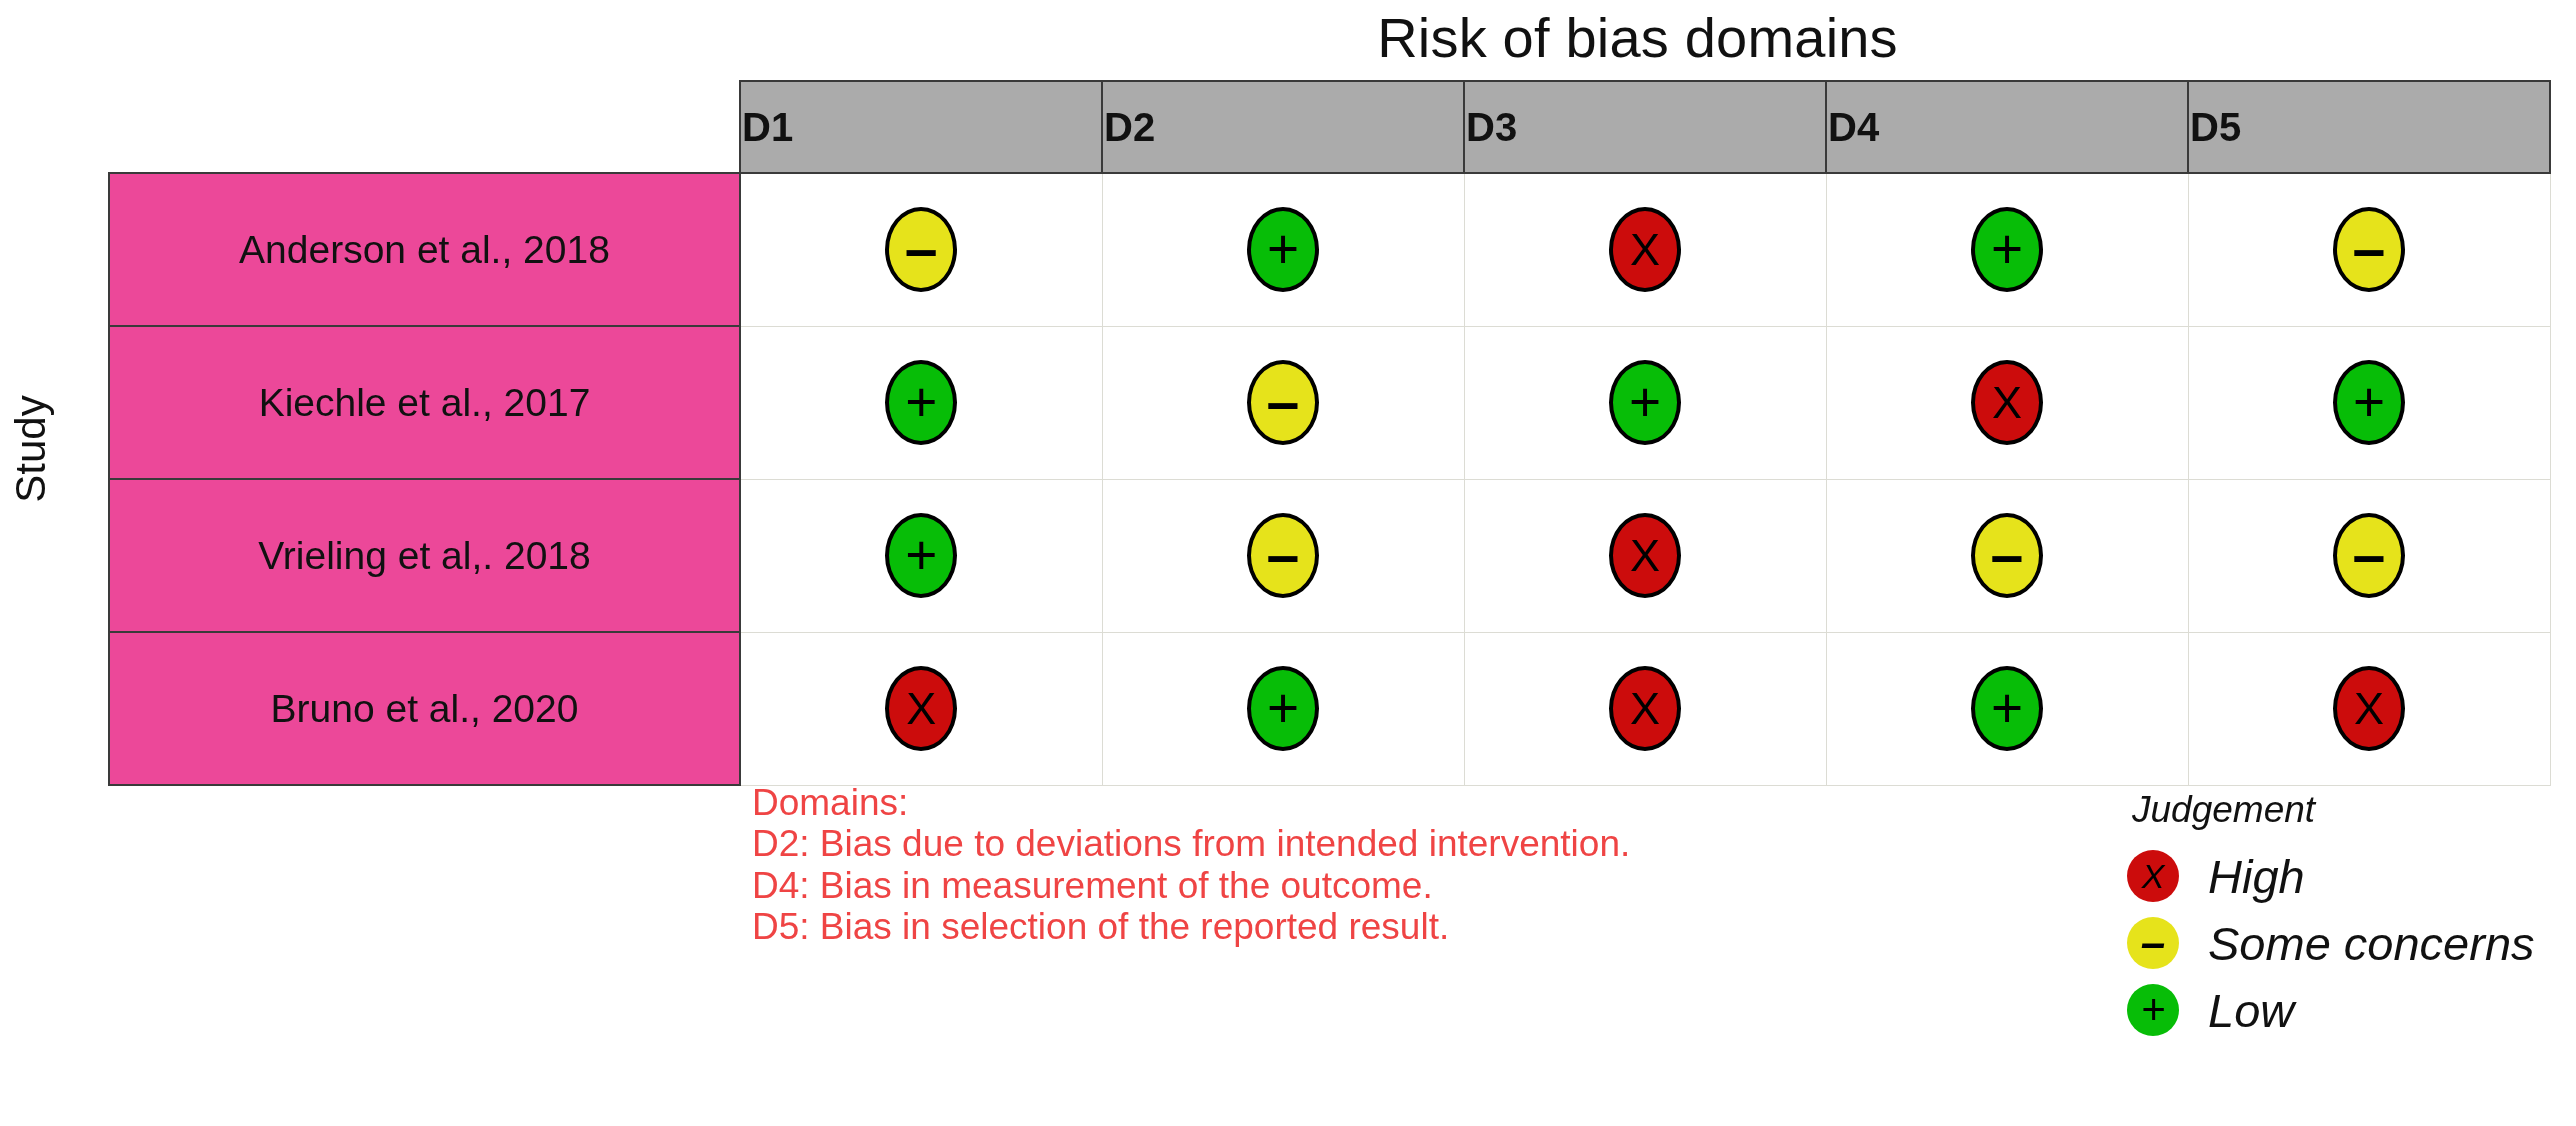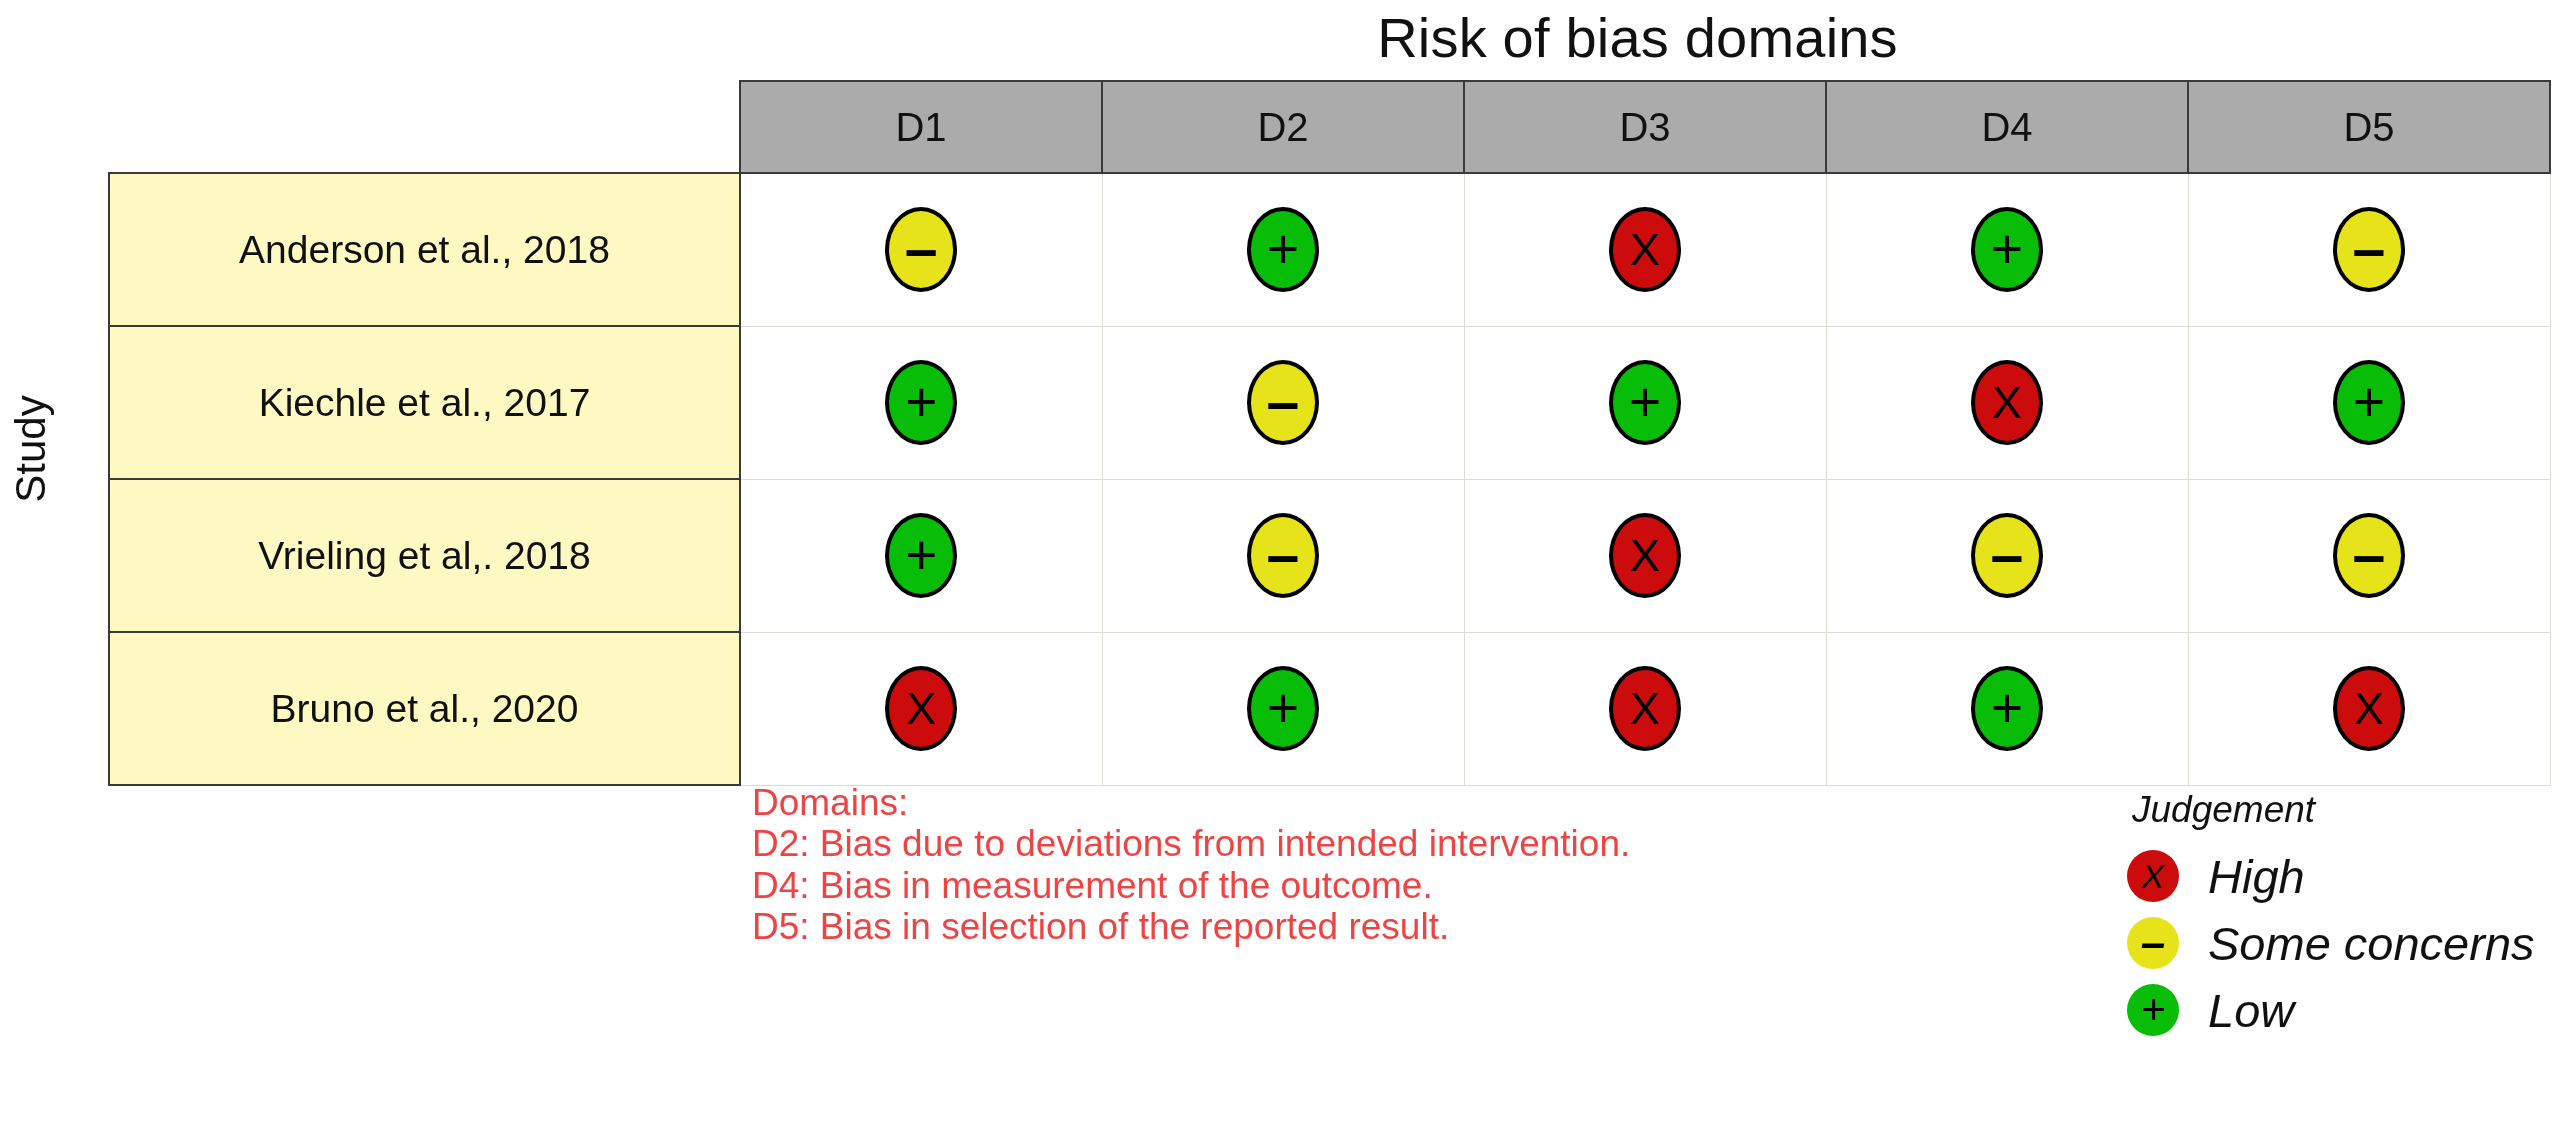--- a/index.html
+++ b/index.html
@@ -25,25 +25,25 @@
     width:2442px; border-collapse:collapse; table-layout:fixed;
   }
   #rob-table col.study-col{width:631px;}
   #rob-table col.dom-col{width:362px;}
 
   #rob-table th.corner-cell{
     border:none;background:transparent;padding:0;height:88px;
   }
   #rob-table th.domain-head{
     background:#ABABAB;border:2.5px solid #3a3a3a;height:88px;
-    font-size:40px;font-weight:400;color:#111;text-align:center;
+    font-size:40px;font-weight:700;color:#111;text-align:left;
     vertical-align:middle;
   }
   #rob-table td.study-cell{
-    background:#fef9c3;border:2.5px solid #3a3a3a;height:151px;
+    background:#ec4899;border:2.5px solid #3a3a3a;height:151px;
     font-size:39px;color:#111;text-align:center;vertical-align:middle;
     padding:0 7px;
   }
   #rob-table td.judge-cell{
     background:#ffffff;border:1.7px solid #dcdcd4;height:151px;
     text-align:center;vertical-align:middle;padding:0;
   }
 
   
   .jd{

